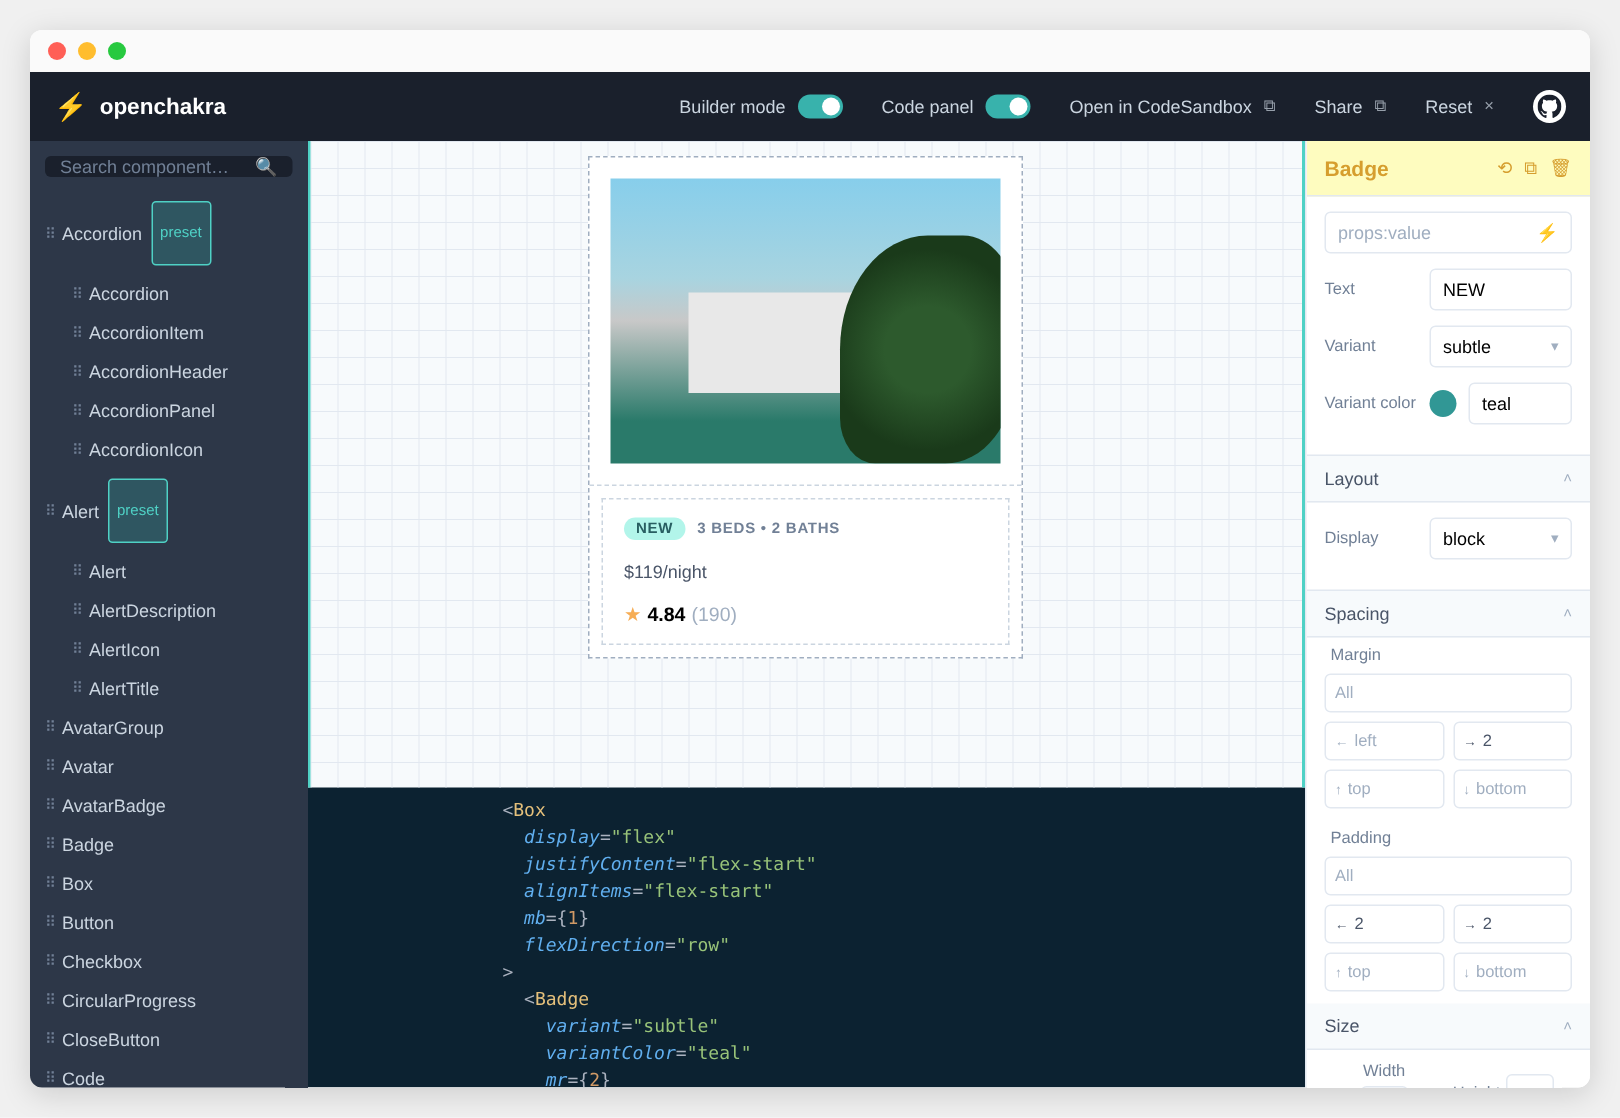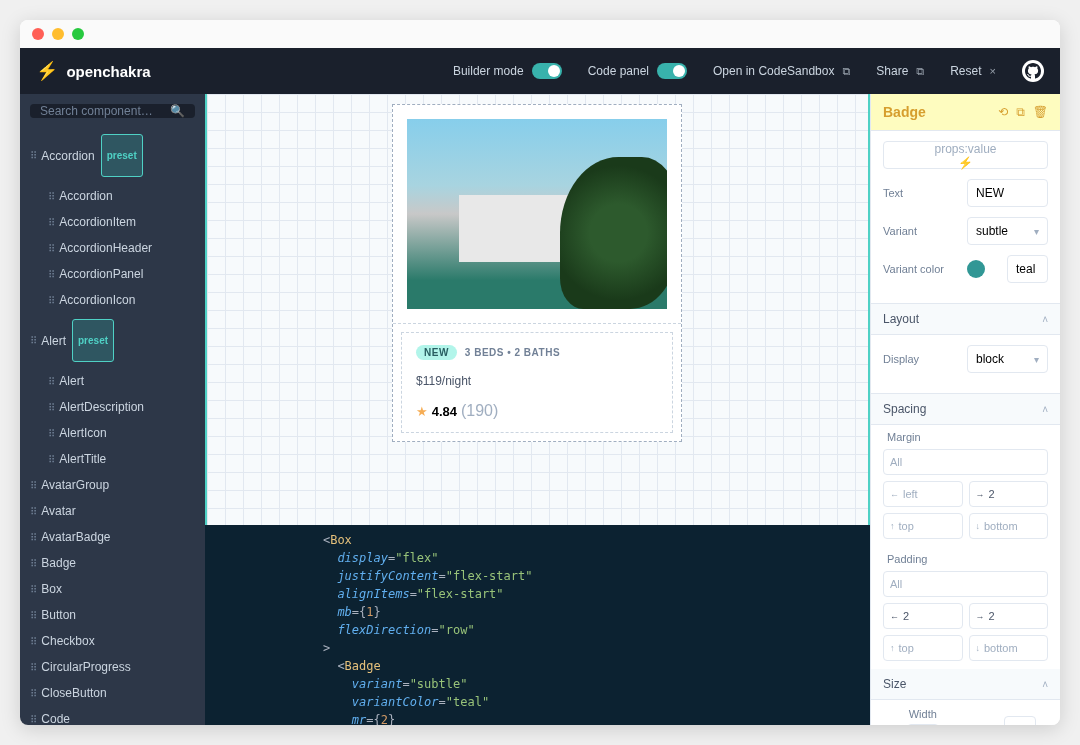--- a/index.html
+++ b/index.html
@@ -20,48 +20,48 @@
 .ext-icon { font-size: 11px; opacity: 0.7; }
 .gh-icon { width: 22px; height: 22px; background: #fff; border-radius: 50%; display: flex; align-items: center; justify-content: center; color: #1a202c; font-size: 16px; }
 .body { flex: 1; display: flex; overflow: hidden; }
 .sidebar { width: 185px; background: #2d3748; color: #cbd5e0; display: flex; flex-direction: column; overflow-y: auto; }
 .search-box { margin: 10px; background: #1a202c; border-radius: 4px; height: 30px; display: flex; align-items: center; padding: 0 10px; color: #718096; font-size: 12px; }
 .search-box .mag { margin-left: auto; }
 .comp-list { display: flex; flex-direction: column; font-size: 12px; }
 .comp-item { display: flex; align-items: center; gap: 6px; padding: 6px 10px; cursor: grab; white-space: nowrap; }
 .comp-item.child { padding-left: 28px; }
 .handle { color: #718096; font-size: 10px; letter-spacing: -2px; }
-.preset-badge { background: rgba(56,178,172,0.25); color: #4fd1c5; font-size: 10px; padding: 15px 5px; border-radius: 3px; border: 1px solid #4fd1c5; font-weight: bold; }
+.preset-badge { background: rgba(56,178,172,0.25); color: #4fd1c5; font-size: 10px; padding: 15px 5px; border-radius: 3px; border: 1px solid #4fd1c5; }
 .canvas-wrap { flex: 1; display: flex; flex-direction: column; background: #f7fafc; position: relative; }
 .canvas { flex: 1; background-image: linear-gradient(#e2e8f0 1px, transparent 1px), linear-gradient(90deg, #e2e8f0 1px, transparent 1px); background-size: 18px 18px; position: relative; overflow: hidden; border-left: 2px solid #4fd1c5; border-right: 2px solid #4fd1c5; }
 .card-outer { position: absolute; top: 10px; left: 185px; width: 290px; border: 1px dashed #a0aec0; background: #fff; }
 .card-img-wrap { padding: 14px; border-bottom: 1px dashed #cbd5e0; }
 .card-img { width: 100%; height: 190px; background: linear-gradient(180deg, #87ceeb 0%, #a8d4e0 35%, #c8c8c8 50%, #2a7a6a 85%); position: relative; overflow: hidden; }
 .house { position: absolute; top: 40%; left: 20%; width: 55%; height: 35%; background: #e8e8e8; }
 .bush { position: absolute; right: -10px; top: 20%; width: 45%; height: 80%; background: radial-gradient(circle, #2d5a2d 30%, #1a3a1a 70%); border-radius: 50% 30% 40% 20%; }
 .card-body { padding: 12px 14px; border: 1px dashed #cbd5e0; margin: 8px; }
 .badge-row { display: flex; align-items: center; gap: 8px; font-size: 10px; color: #718096; letter-spacing: 0.5px; font-weight: 600; }
 .badge-new { background: #b2f5ea; color: #285e61; font-size: 10px; font-weight: 700; padding: 2px 8px; border-radius: 10px; }
 .card-title { margin-top: 12px; font-weight: 700; font-size: 17px; color: #2d3748; }
 .card-price { font-size: 12px; color: #4a5568; margin-top: 14px; }
 .rating-row { display: flex; align-items: center; gap: 4px; margin-top: 14px; font-size: 13px; }
 .star { color: #f6ad55; }
 .rating-val { font-weight: 700; color: #000000; }
-.rating-count { color: #a0aec0; font-size: 16px; }
-.code-panel { height: 200px; background: #0c2231; color: #d4d4d4; font-family: Menlo, monospace; font-size: 12px; padding: 6px 4px; overflow: hidden; line-height: 1.5; }
+.rating-count { color: #a0aec0; font-size: 13px; }
+.code-panel { height: 200px; background: #0c2231; color: #d4d4d4; font-family: Menlo, monospace; font-size: 12px; padding: 6px 16px; overflow: hidden; line-height: 1.5; }
 .cl { padding: 0 20px; white-space: pre; } .t-attr { color: #61afef; font-style: italic; } .t-str { color: #98c379; } .t-num { color: #d19a66; } .t-p { color: #abb2bf; } .t-comp { color: #e5c07b; }
 .inspector { width: 190px; background: #fff; border-left: 1px solid #e2e8f0; display: flex; flex-direction: column; overflow-y: auto; font-size: 12px; }
 .insp-header { background: #fefcbf; padding: 10px 12px; display: flex; align-items: center; border-bottom: 1px solid #e2e8f0; }
 .insp-title { color: #d69e2e; font-weight: 700; font-size: 14px; }
 .insp-icons { margin-left: auto; display: flex; gap: 8px; color: #d69e2e; font-size: 12px; }
 .insp-section { padding: 10px 12px; border-bottom: 1px solid #e2e8f0; }
-.insp-row { display: flex; align-items: center; margin-bottom: 10px; gap: 22px; }
+.insp-row { display: flex; align-items: center; margin-bottom: 10px; gap: 8px; }
 .insp-label { color: #718096; font-size: 11px; width: 62px; flex-shrink: 0; }
 .insp-input { flex: 1; height: 28px; border: 1px solid #e2e8f0; border-radius: 4px; padding: 0 8px; font-size: 12px; background: #fff; display: flex; align-items: center; justify-content: space-between; }
-.insp-input.full { color: #a0aec0; flex-direction: column; }
+.insp-input.full { color: #a0aec0; }
 .chev { color: #a0aec0; font-size: 10px; }
 .color-swatch { width: 18px; height: 18px; background: #319795; border-radius: 50%; }
 .section-head { background: #f7fafc; padding: 8px 12px; display: flex; align-items: center; justify-content: space-between; border-bottom: 1px solid #e2e8f0; color: #4a5568; font-size: 12px; cursor: pointer; }
 .sub-label { color: #718096; font-size: 11px; padding: 6px 16px 2px; }
 .grid2 { display: grid; grid-template-columns: 1fr 1fr; gap: 6px; padding: 4px 12px 8px; }
 .small-input { height: 26px; border: 1px solid #e2e8f0; border-radius: 4px; padding: 0 6px; font-size: 11px; color: #a0aec0; display: flex; align-items: center; gap: 4px; background: #fff; }
 .small-input.val { color: #4a5568; }
 .arr { font-size: 9px; }
 .full-input { grid-column: span 2; }
 </style>

